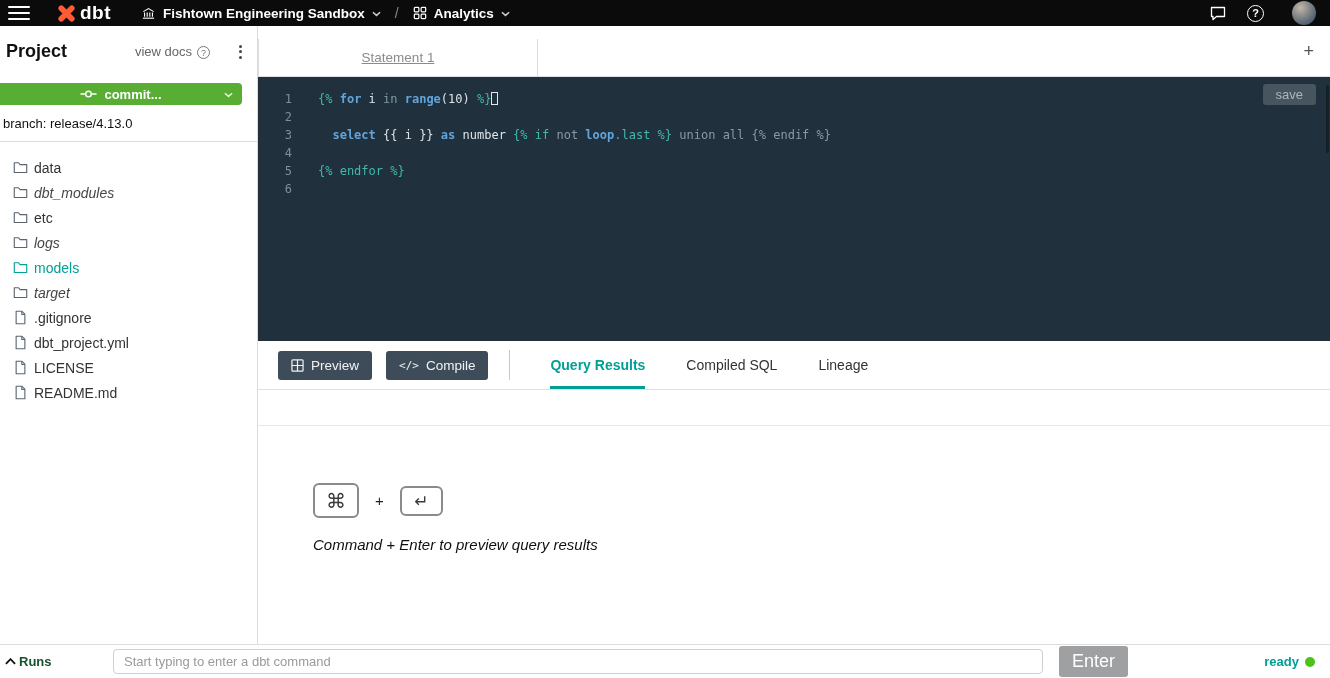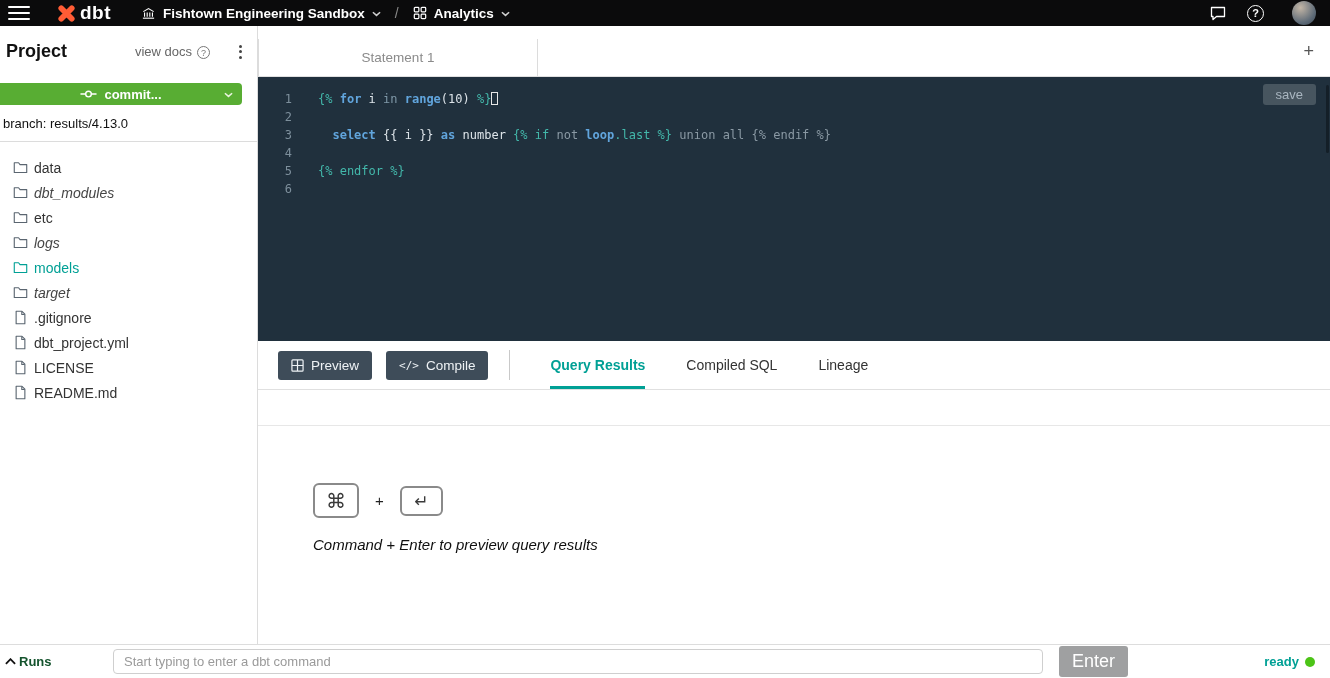--- a/index.html
+++ b/index.html
@@ -47,21 +47,21 @@
   .tree-item.italic .tree-label { font-style:italic; color:#454545; }
   .tree-item.accent .tree-label { color:#00a095; }
   .tree-icon { display:flex; width:16px; justify-content:center; color:#5a6570; }
   .tree-icon.filled { color:#39424a; }
   .tree-item.accent .tree-icon { color:#00a095; }
 
   
   .content { flex:1; display:flex; flex-direction:column; min-width:0; }
   .tabbar { height:51px; flex:none; background:#fff; border-bottom:1px solid #e0e0e0; display:flex; align-items:flex-end; }
   .tab { width:280px; height:37px; border-left:1px solid #dcdcdc; border-right:1px solid #dcdcdc; display:flex;
-         align-items:center; justify-content:center; font-size:13.5px; color:#8b8b8b; cursor:pointer; }
+         align-items:center; justify-content:center; font-size:13.5px; color:#8b8b8b; cursor:pointer;text-decoration:underline; }
   .tab-add { margin-left:auto; align-self:center; font-size:18px; color:#555; padding:0 16px; cursor:pointer; }
 
   
   .editor { height:264px; flex:none; background:#20303d; position:relative; }
   .save-btn { position:absolute; top:7px; right:14px; background:#47555f; color:#a9b6c0; border:none; border-radius:3px;
               font-size:13px; padding:3px 13px; font-family:inherit; cursor:pointer; }
   .code { padding-top:13px; font-family:"DejaVu Sans Mono", monospace; font-size:12px; line-height:18px; }
   .code-row { display:flex; }
   .gutter { width:34px; flex:none; text-align:right; color:#7d8f9c; }
   .code-text { padding-left:26px; white-space:pre; }
@@ -178,21 +178,21 @@
             <circle cx="9" cy="6" r="3"></circle>
             <path d="M0.5 6 H6 M12 6 H17.5"></path>
           </svg>
         <span>commit...</span>
         <span class="chev">
             <svg width="9" height="6" viewBox="0 0 10 6" fill="none" stroke="currentColor" stroke-width="1.7">
               <path d="M1 1 L5 4.6 L9 1"></path>
             </svg>
           </span>
       </button>
-      <div class="branch">branch: results/4.13.0</div>
+      <div class="branch">branch: release/4.13.0</div>
       <div class="sb-divider"></div>
       <div class="tree" id="tree">
           <div class="tree-item lvl1">
             <span class="tree-icon">
               <svg width="15" height="13" viewBox="0 0 16 14" fill="none" stroke="currentColor" stroke-width="1.2" stroke-linejoin="round">
                 <path d="M1.3 12.4 V1.9 H5.9 L7.5 3.9 H14.7 V12.4 Z"></path>
               </svg>
             </span>
             <span class="tree-label">data</span>
           </div>

